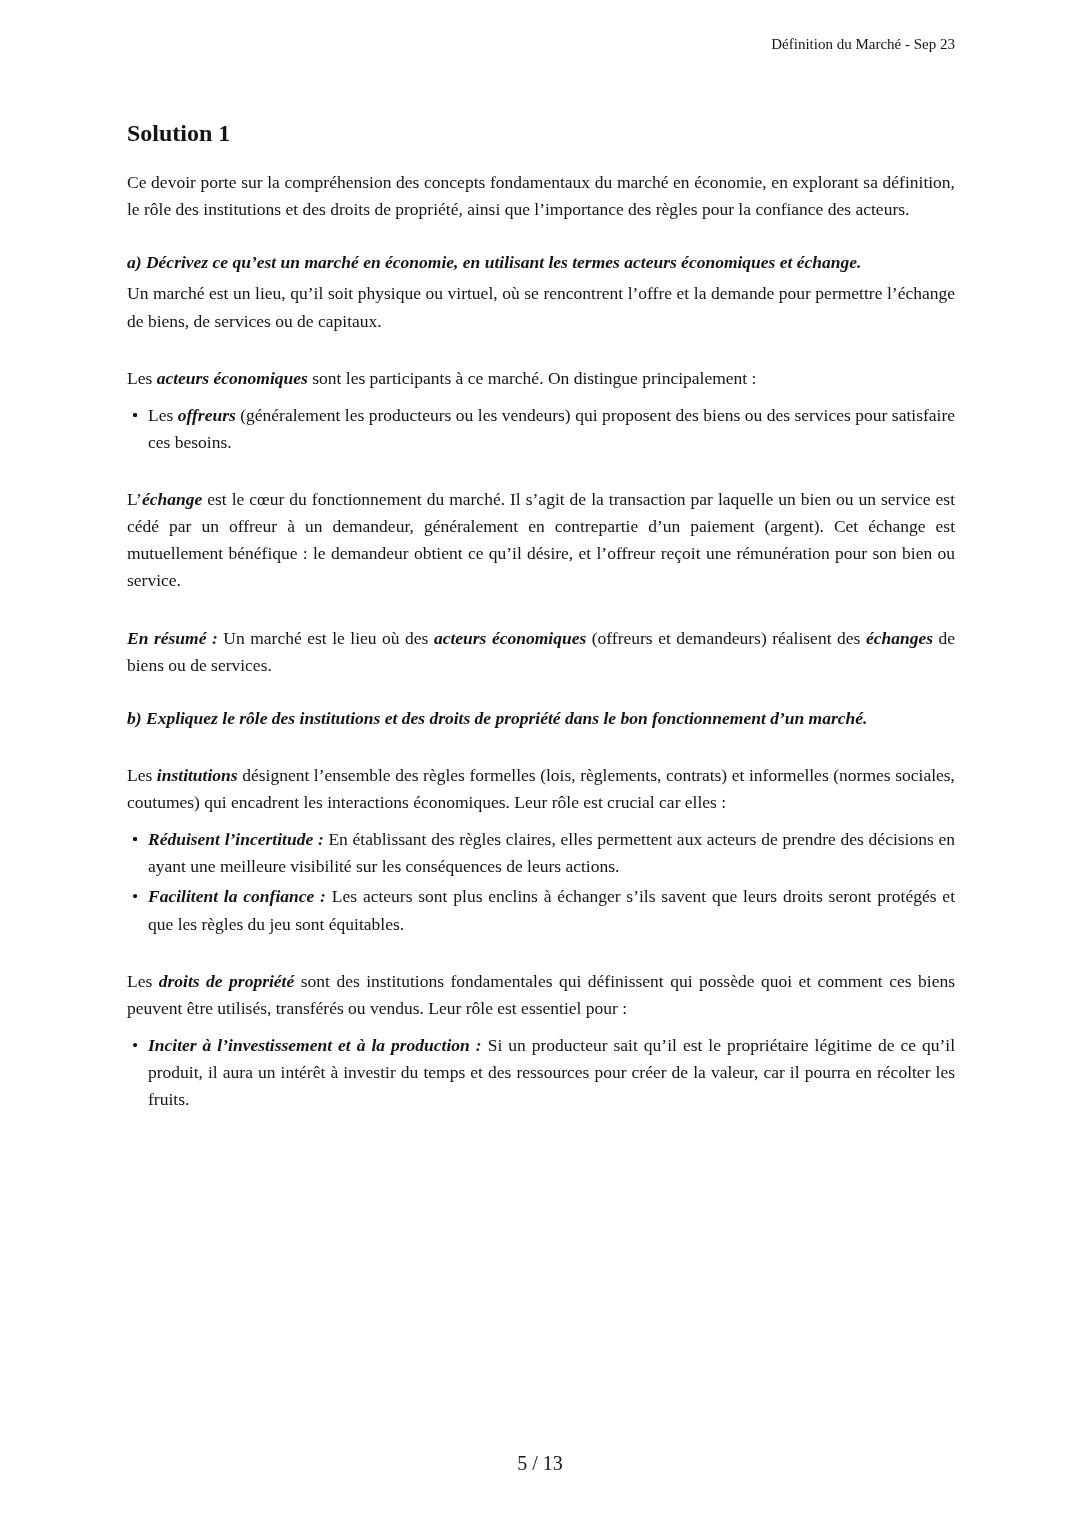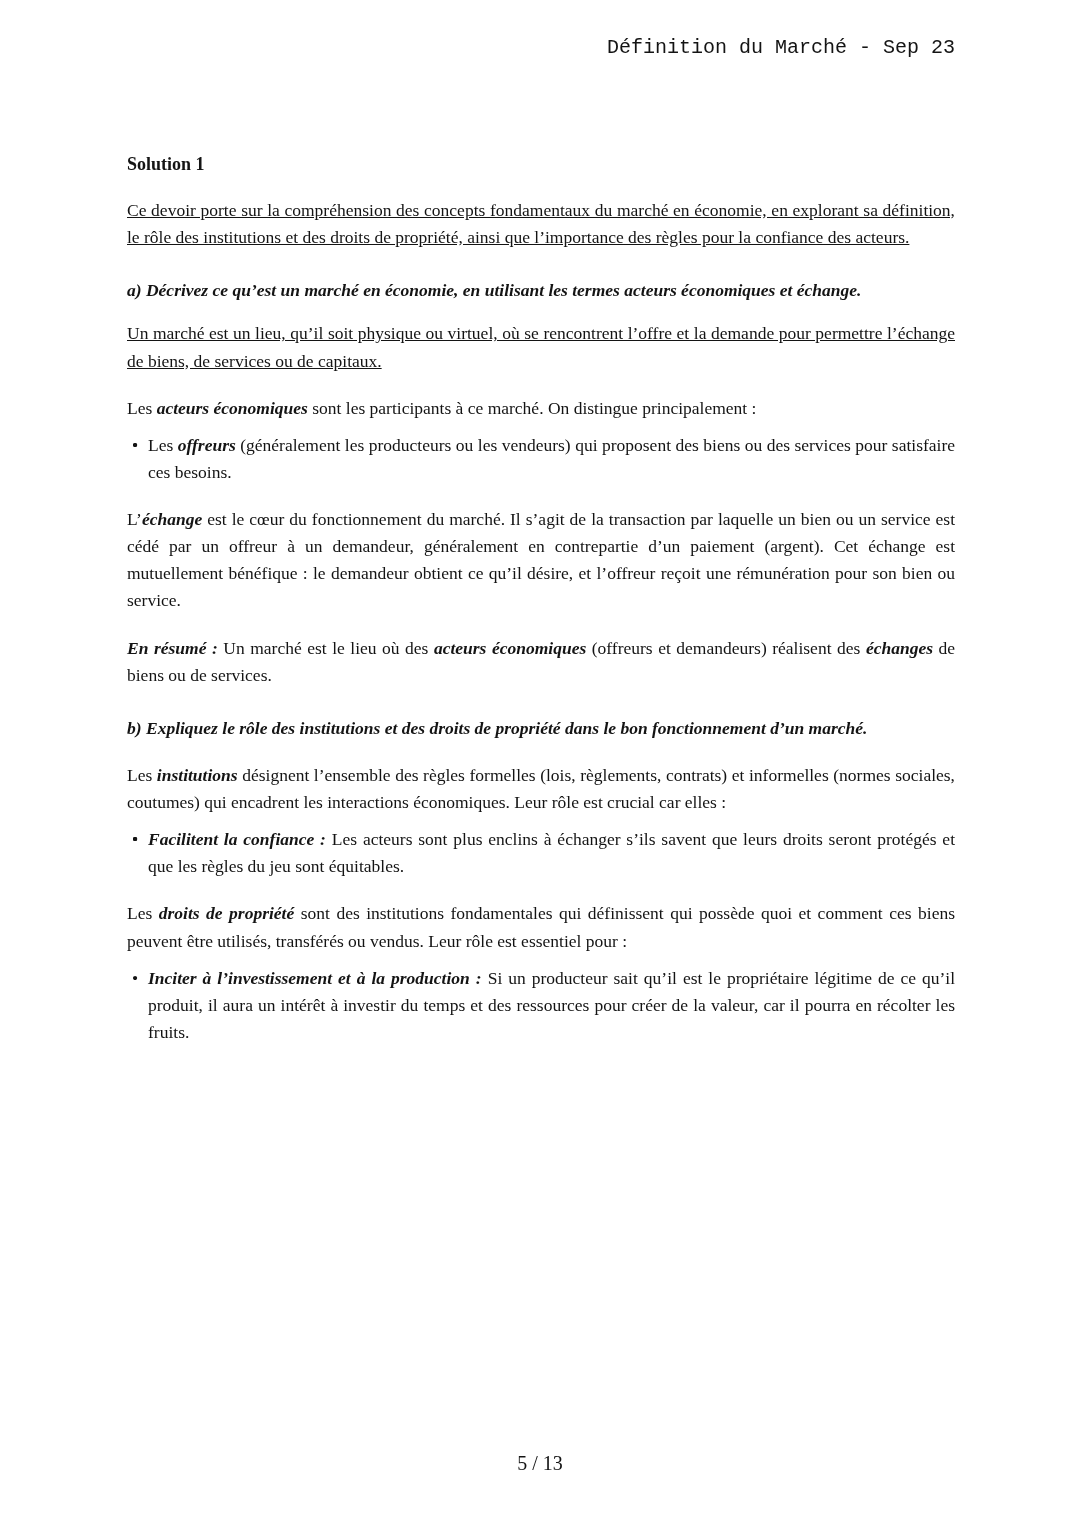--- a/index.html
+++ b/index.html
@@ -9,44 +9,42 @@
     height: 1527px;
     position: relative;
     overflow: hidden;
     font-family: "Liberation Serif", "DejaVu Serif", serif;
     color: #141414;
   }
   .page-header {
     position: absolute;
     top: 36px;
     right: 125px;
-    font-size: 20px;
+    font-size: 15px;
     color: #141414;
-    font-family: Liberation Mono, monospace;
   }
   .content {
     padding: 120px 125px 0 127px;
   }
   .doc-title {
-    font-size: 18px;
+    font-size: 24px;
     font-weight: bold;
     margin-bottom: 22px;
-    margin-top: 34px;
   }
   .para {
     font-size: 17.5px;
     line-height: 1.55;
     text-align: justify;
   }
   .heading {
     font-weight: bold;
   }
-  .mt0  { margin-top: 16px; text-decoration: underline; }
+  .mt0  { margin-top: 4px; }
   .mt-md { margin-top: 26px; }
-  .mt-lg { margin-top: 20px; }
+  .mt-lg { margin-top: 30px; }
   ul.blist {
     list-style: none;
     margin-top: 10px;
   }
   ul.blist li {
     position: relative;
     padding-left: 21px;
     font-size: 17.5px;
     line-height: 1.55;
     text-align: justify;
@@ -100,20 +98,21 @@
   <p class="para heading mt-md"><b>b) Expliquez le rôle des institutions et des droits de propriété dans le bon fonctionnement d’un marché.</b></p>
 
   <p class="para mt-lg"><span>Les </span><b>institutions</b><span> désignent l’ensemble des règles formelles (lois, règlements, contrats) et informelles (normes sociales, coutumes) qui encadrent les interactions économiques. Leur rôle est crucial car elles :</span></p>
 
   <ul class="blist">
     <li>
       <span class="bullet">•</span>
     </li>
     <li>
       <span class="bullet">•</span>
+      <span><b>Réduisent l’incertitude :</b><span> En établissant des règles claires, elles permettent aux acteurs de prendre des décisions en ayant une meilleure visibilité sur les conséquences de leurs actions.</span></span>
     </li>
     <li>
       <span class="bullet">•</span>
       <span><b>Facilitent la confiance :</b><span> Les acteurs sont plus enclins à échanger s’ils savent que leurs droits seront protégés et que les règles du jeu sont équitables.</span></span>
     </li>
   </ul>
 
   <p class="para mt-lg"><span>Les </span><b>droits de propriété</b><span> sont des institutions fondamentales qui définissent qui possède quoi et comment ces biens peuvent être utilisés, transférés ou vendus. Leur rôle est essentiel pour :</span></p>
 
   <ul class="blist">

